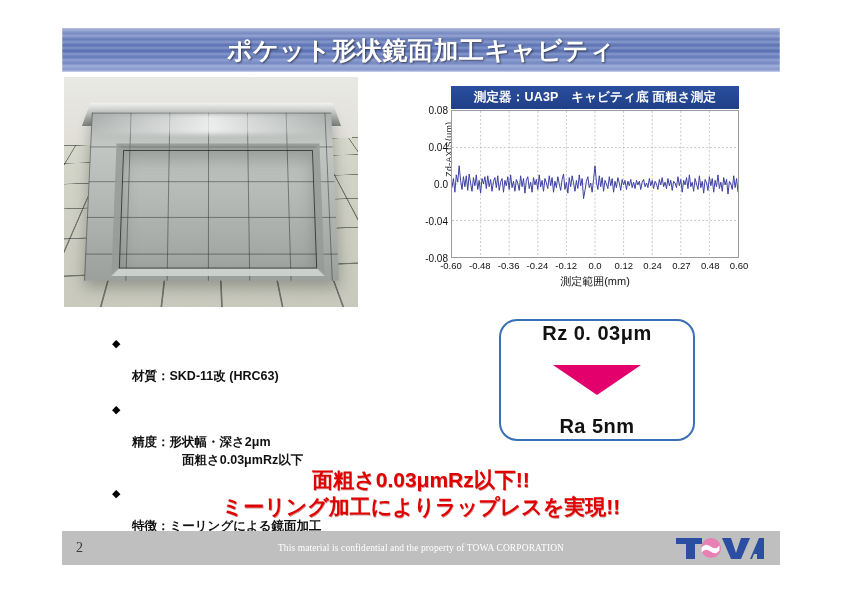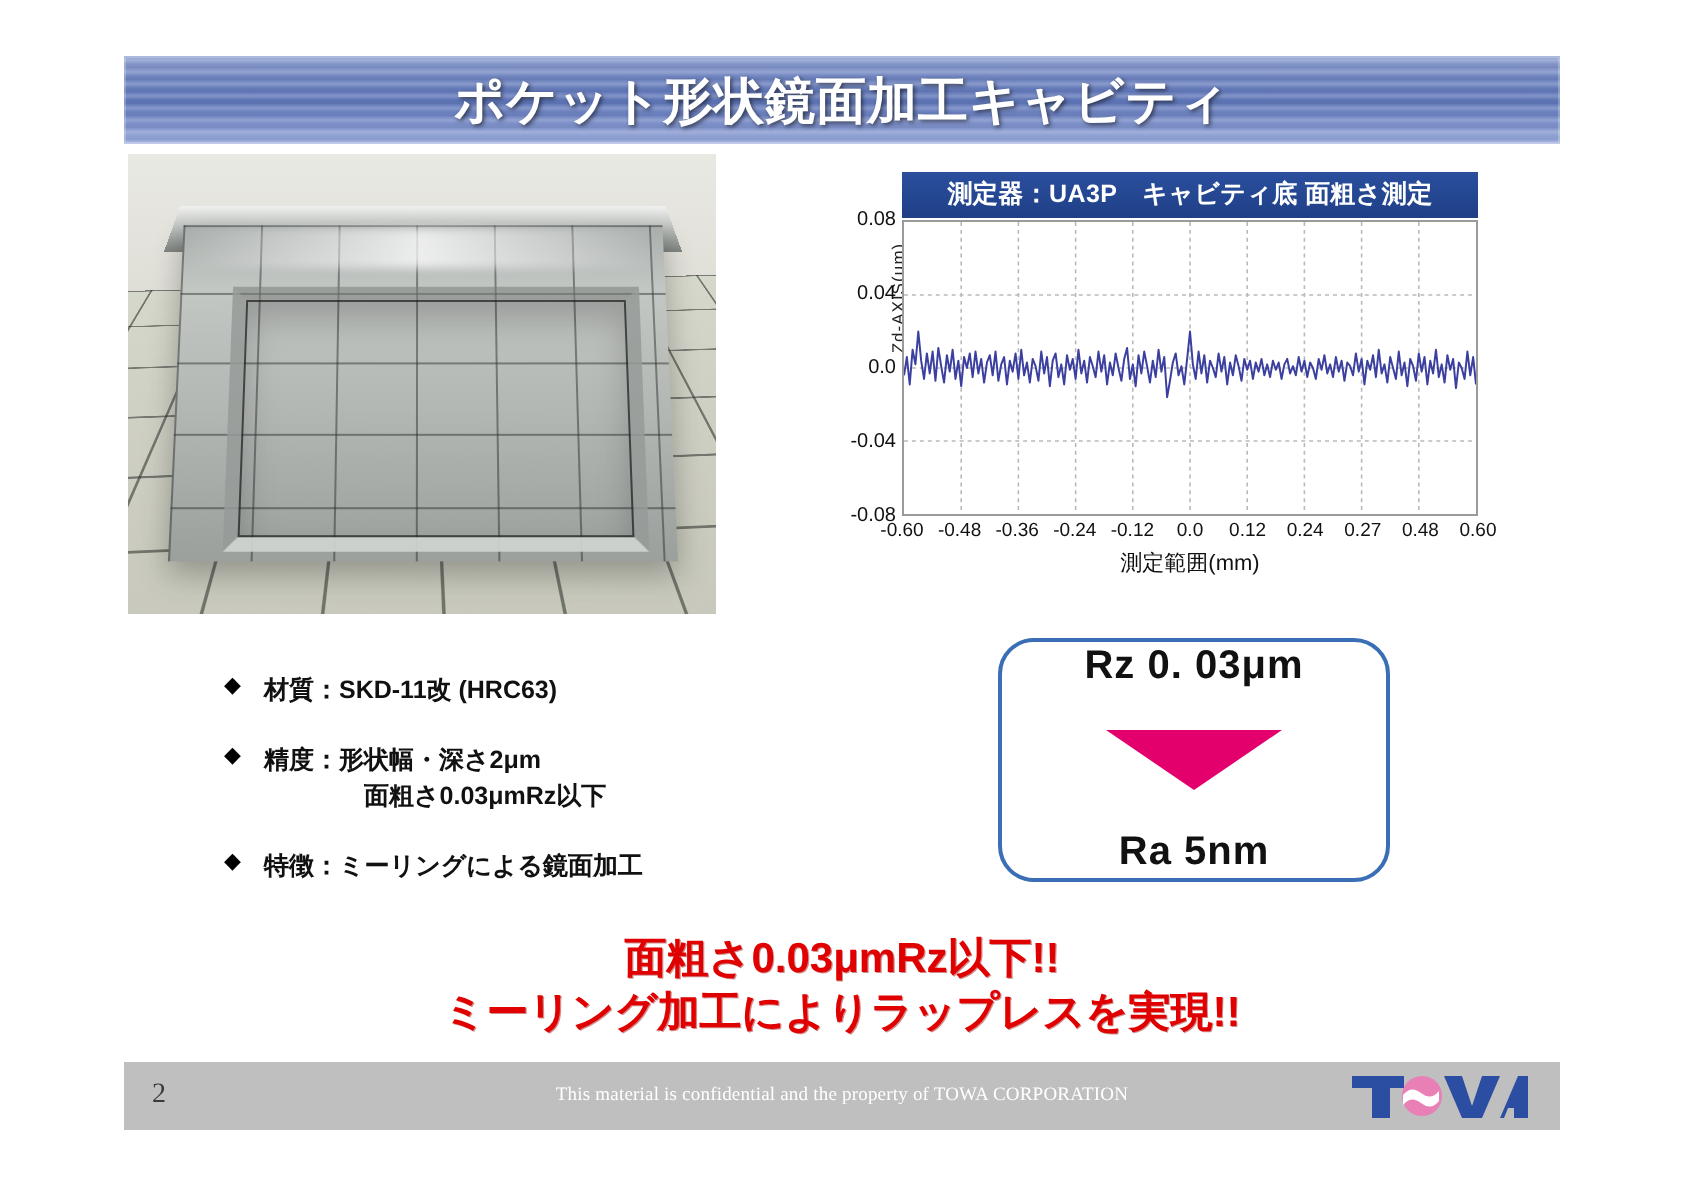--- a/index.html
+++ b/index.html
@@ -230,21 +230,21 @@
     line-height: 1.45;
     color: #111;
   }
   .bullet-mark {
     flex: 0 0 auto;
     width: 20px;
     font-size: 11px;
     color: #000;
     line-height: 1.45;
   }
-  .bullet-body { flex: 1 1 auto; }
+  .bullet-body { flex: 1 1 auto; margin-top: 31px; }
   .bullet-sub {
     display: block;
     padding-left: 50px;
   }
 
   
   .callout {
     position: absolute;
     left: 499px;
     top: 319px;

